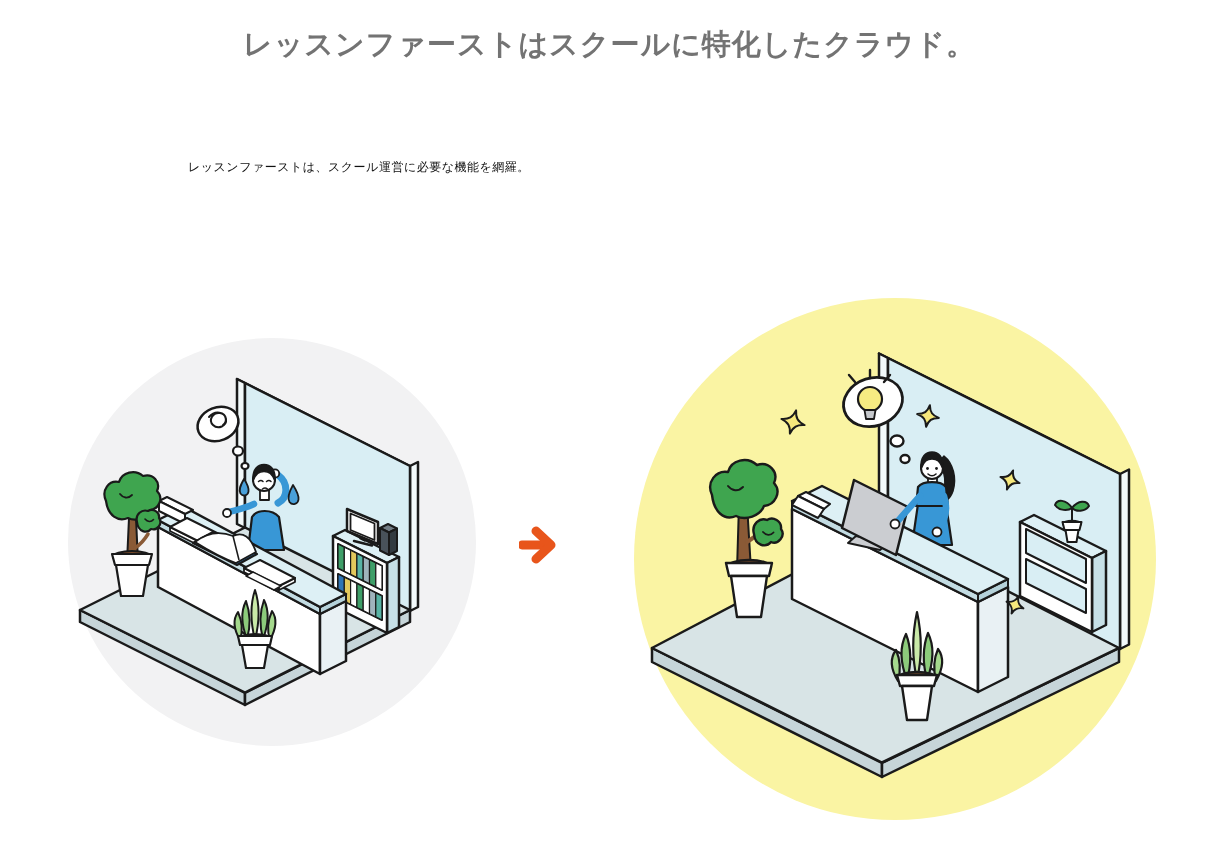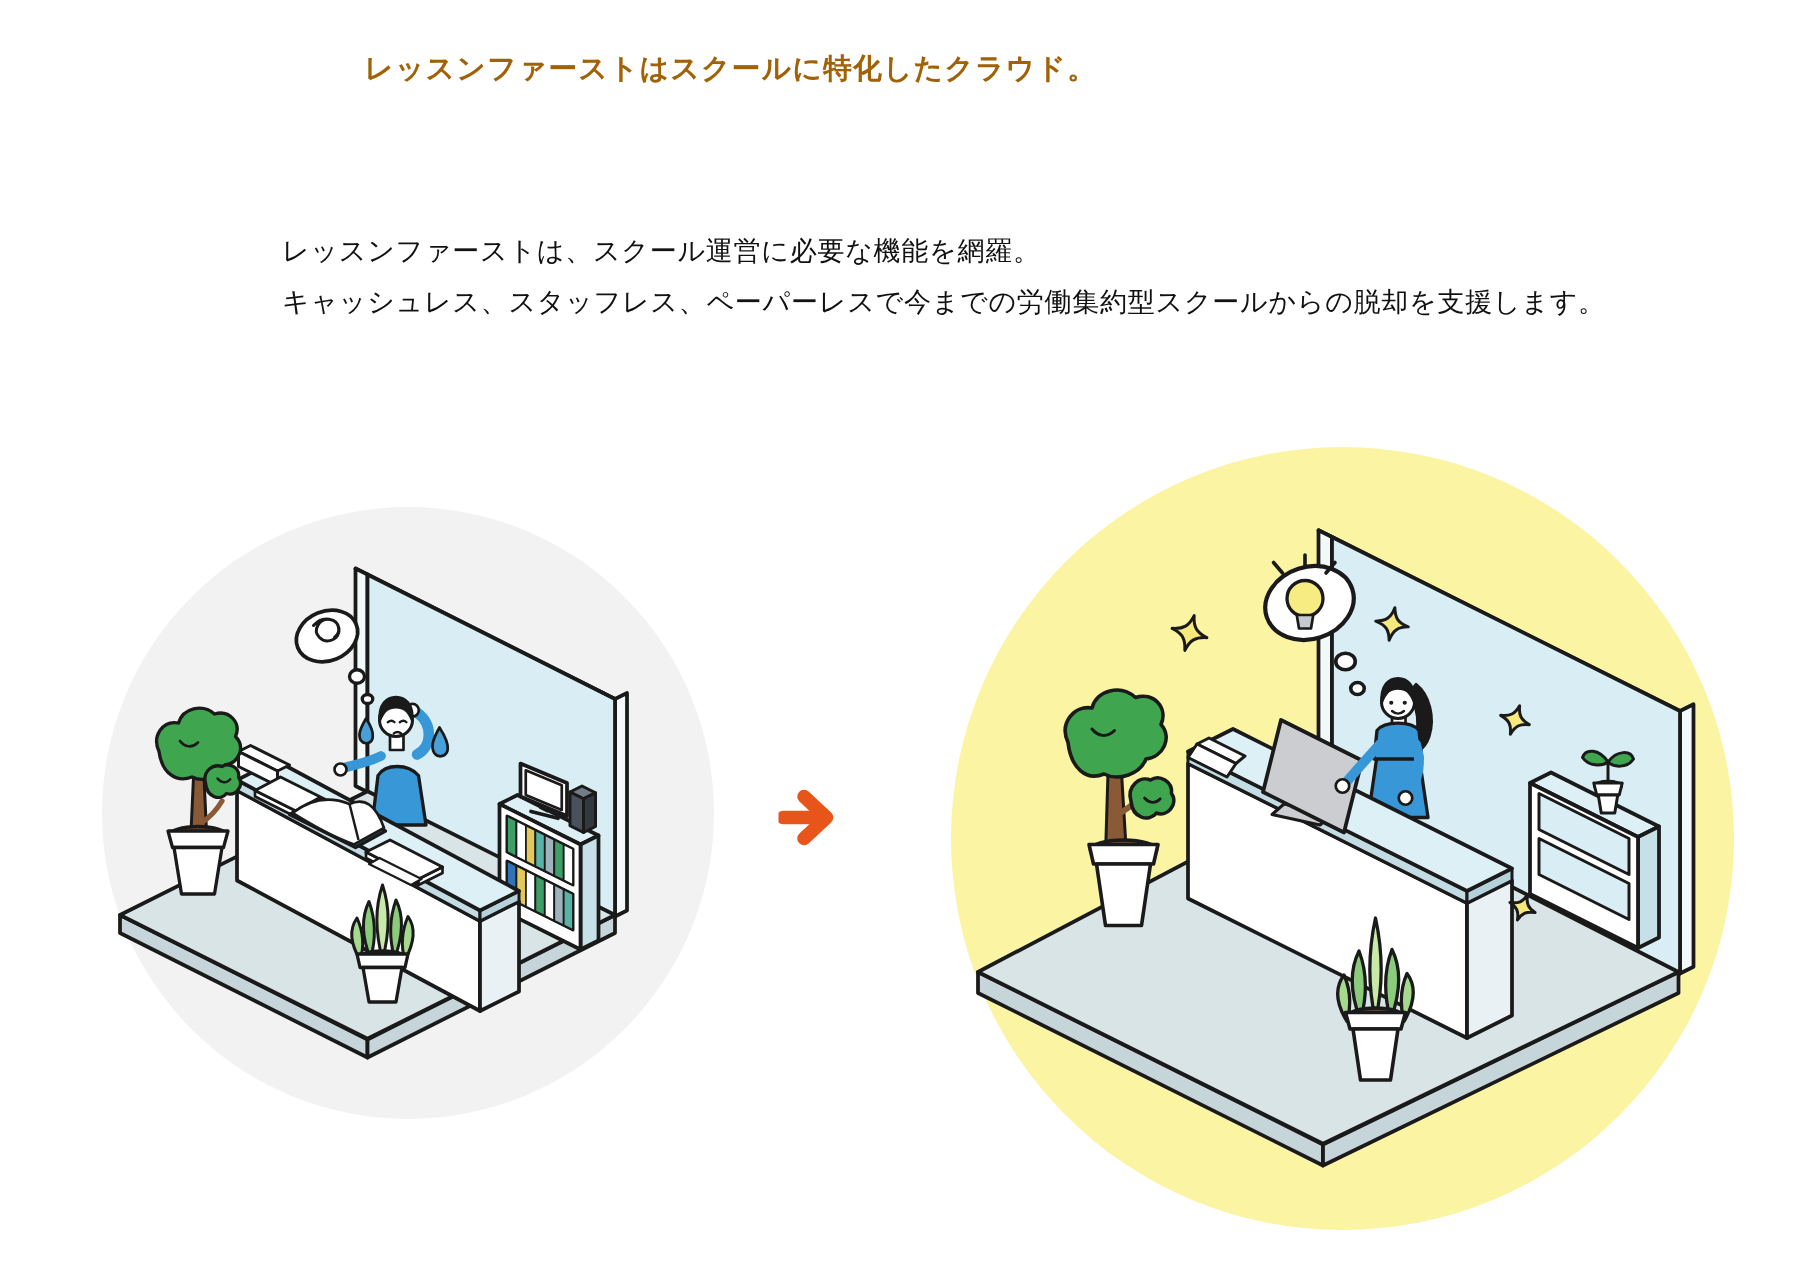--- a/index.html
+++ b/index.html
@@ -4,47 +4,46 @@
 <style>
   html,body{margin:0;padding:0;}
   body{
     width:1211px;height:842px;position:relative;overflow:hidden;
     background:#ffffff;
     font-family:"Liberation Sans","DejaVu Sans",sans-serif;
     color:#111111;
   }
   .page-title{
     position:absolute;left:243px;top:28px;
-    font-size:19px;font-weight:700;line-height:37px;letter-spacing:1px;
-    color:#a16207;white-space:nowrap;
+    font-size:29px;font-weight:700;line-height:37px;letter-spacing:1px;
+    color:#737373;white-space:nowrap;font-family:Liberation Mono, monospace;
   }
   .page-desc{
     position:absolute;left:188px;top:150px;
-    font-size:18px;font-weight:400;line-height:34px;letter-spacing:0.5px;
+    font-size:12px;font-weight:400;line-height:34px;letter-spacing:0.5px;
     color:#111111;white-space:nowrap;
   }
   .circle{position:absolute;border-radius:50%;}
   .circle.before{left:68px;top:338px;width:408px;height:408px;background:#F2F2F3;}
   .circle.after{left:634px;top:298px;width:522px;height:522px;background:#FAF4A3;}
   .scene{position:absolute;}
   .scene.before{left:75px;top:320px;width:400px;height:400px;}
   .scene.after{left:630px;top:290px;width:520px;height:520px;}
   .arrow-wrap{position:absolute;left:519px;top:526px;width:46px;height:38px;}
   svg{display:block;}
   svg *{stroke-linejoin:round;}
 </style>
 </head>
 <body>
 
 <div class="page-title">
   <div>レッスンファーストはスクールに特化したクラウド。</div>
 </div>
 <div class="page-desc">
   <div>レッスンファーストは、スクール運営に必要な機能を網羅。</div>
-  <div>キャッシュレス、スタッフレス、ペーパーレスで今までの労働集約型スクールからの脱却を支援します。</div>
 </div>
 
 <div class="circle before"></div>
 
 <div class="scene before">
 <svg width="400" height="400" viewBox="0 0 400 400" fill="none" stroke="#1A1A1A">
 
   <g>
     <path d="M170,63 L162,59 L327,142 L335,146 Z" fill="#C6E0E7" stroke-width="2.5"></path>
     <path d="M170,208 L162,204 L162,59 L170,63 Z" fill="#F2F9FA" stroke-width="2.5"></path>

